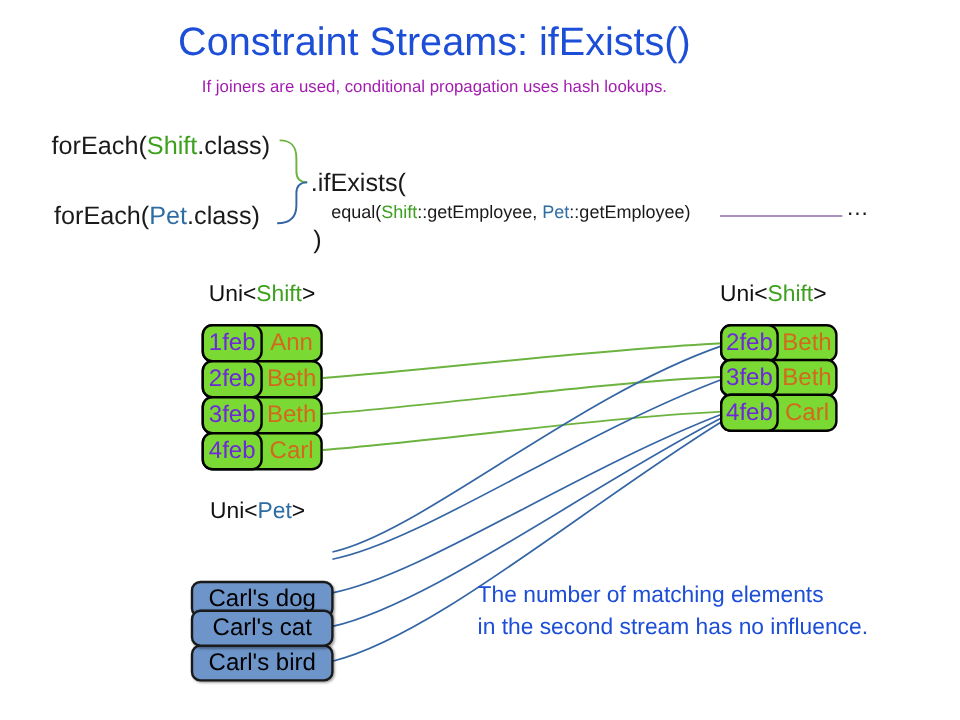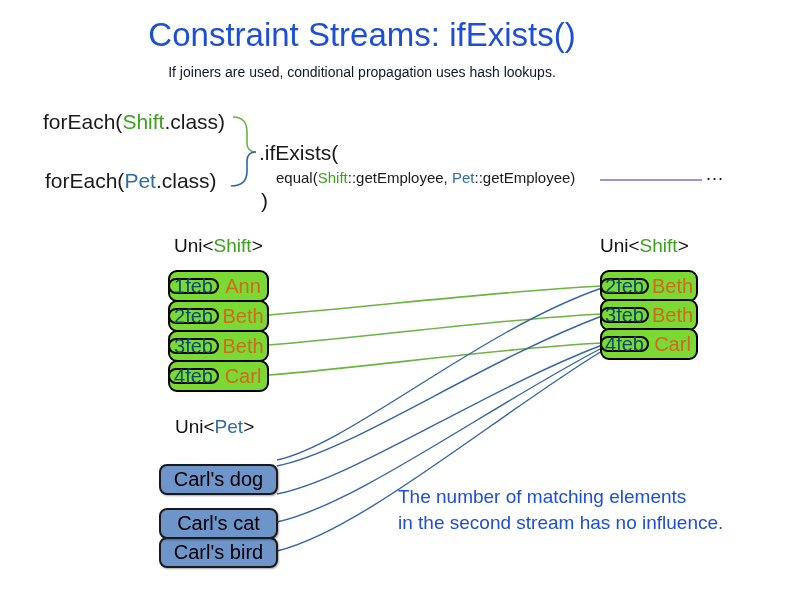--- a/index.html
+++ b/index.html
@@ -10,43 +10,43 @@
     color:#1a1a1a;
   }
   #slide { position:absolute; left:0; top:0; width:800px; height:600px; }
 
   .title {
     position:absolute; left:0; top:16px; width:724px;
     text-align:center; font-size:33px; color:#1d4ed8;
   }
   .subtitle {
     position:absolute; left:0; top:64px; width:724px;
-    text-align:center; font-size:14px; color:#0f172a;
+    text-align:center; font-size:14px; color:#a21caf;
   }
 
   .code { position:absolute; white-space:pre; color:#1a1a1a; }
   .code-lg { font-size:21px; }
   .code-sm { font-size:15px; }
   .green-txt { color:#3da01e; }
   .blue-txt  { color:#2e6da4; }
 
   #lines-svg { position:absolute; left:0; top:0; width:800px; height:600px; z-index:1; }
 
   .uni-label { position:absolute; font-size:19px; color:#111; z-index:2; white-space:pre; }
 
   .shift-table { position:absolute; z-index:2; }
   .shift-row {
     position:absolute; left:0; display:flex; align-items:center;
     background:#7bd934; border:2px solid #000; border-radius:9px;
     height:32px;
   }
   .date-cell {
-    height:16px; margin:-2px 0 -2px -2px; display:flex; align-items:center; justify-content:center;
+    height:32px; margin:-2px 0 -2px -2px; display:flex; align-items:center; justify-content:center;
     background:#7bd934; border:2px solid #000; border-radius:9px;
-    font-size:20px; color:#0c4a6e;
+    font-size:20px; color:#6d28d9;
   }
   .emp-cell {
     flex:1; text-align:center; font-size:20px; color:#d2691e;
   }
 
   .pet-table { position:absolute; left:159px; top:450px; z-index:2; }
   .pet-row {
     position:absolute; left:0; width:119px; height:31px;
     background:#6d95c9; border:2px solid #1a1a1a; border-radius:8px;
     display:flex; align-items:center; justify-content:center;
@@ -131,21 +131,21 @@
     </div>
     <div class="shift-row" style="top:58px; width:98px;">
       <div class="date-cell" style="width:49px;">4feb</div>
       <div class="emp-cell">Carl</div>
     </div>
   </div>
 
   <div class="uni-label" style="left:175px; top:416px;"><span>Uni&lt;</span><span class="blue-txt">Pet</span><span>&gt;</span></div>
 
   <div class="pet-table" style="width:119px; height:118px;">
-    <div class="pet-row" style="top:14px;">Carl's dog</div>
+    <div class="pet-row" style="top:34px;">Carl's dog</div>
     <div class="pet-row" style="top:87px;">Carl's bird</div>
     <div class="pet-row" style="top:58px;">Carl's cat</div>
   </div>
 
   <div class="note">
     <div>The number of matching elements</div>
     <div>in the second stream has no influence.</div>
   </div>
 
 </div>

